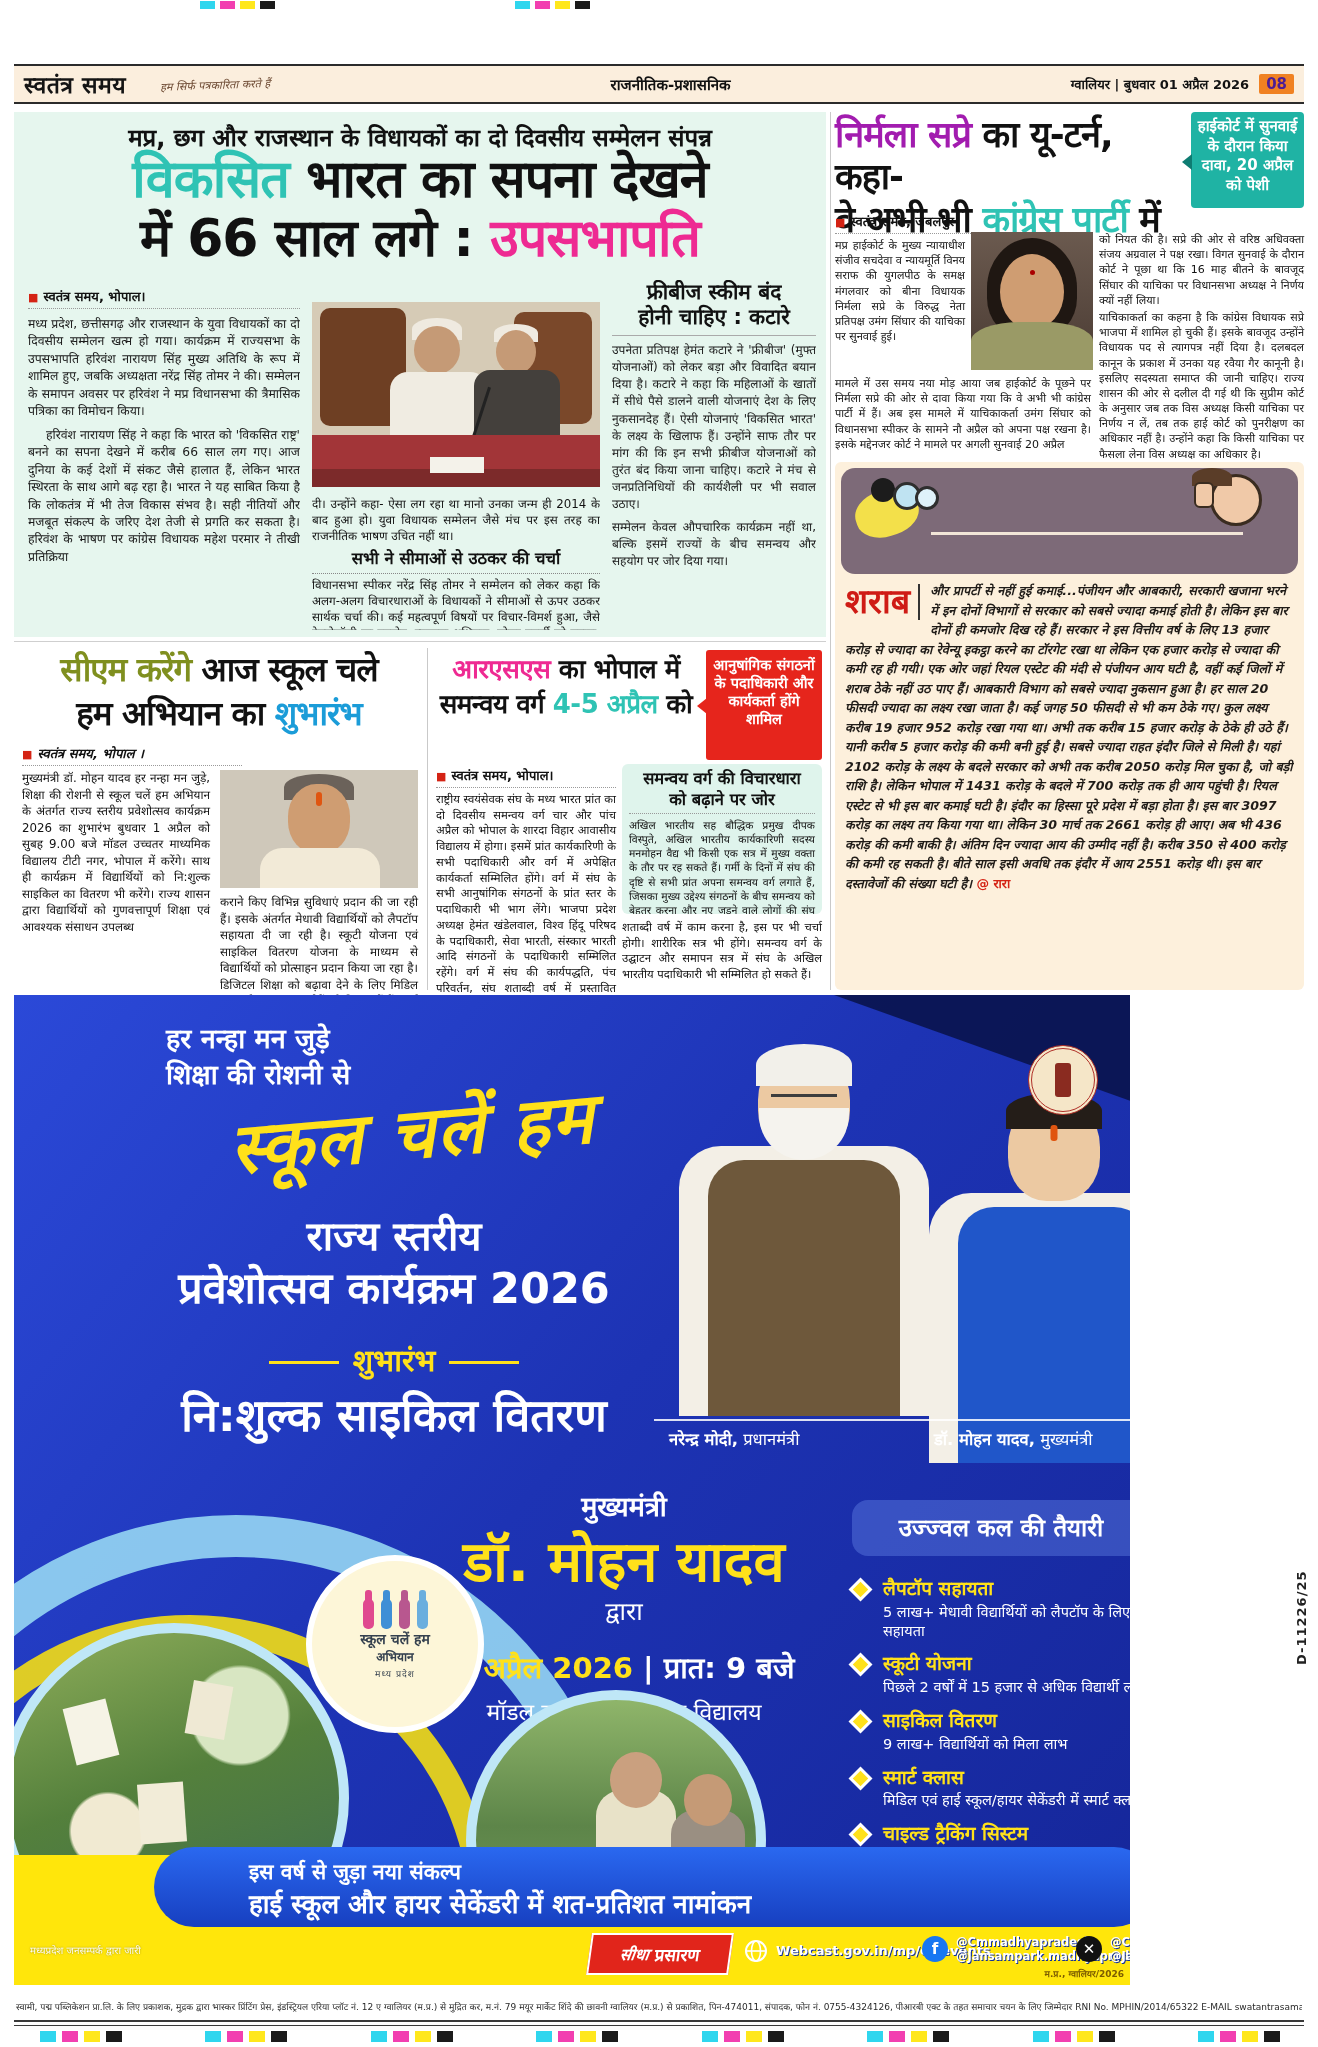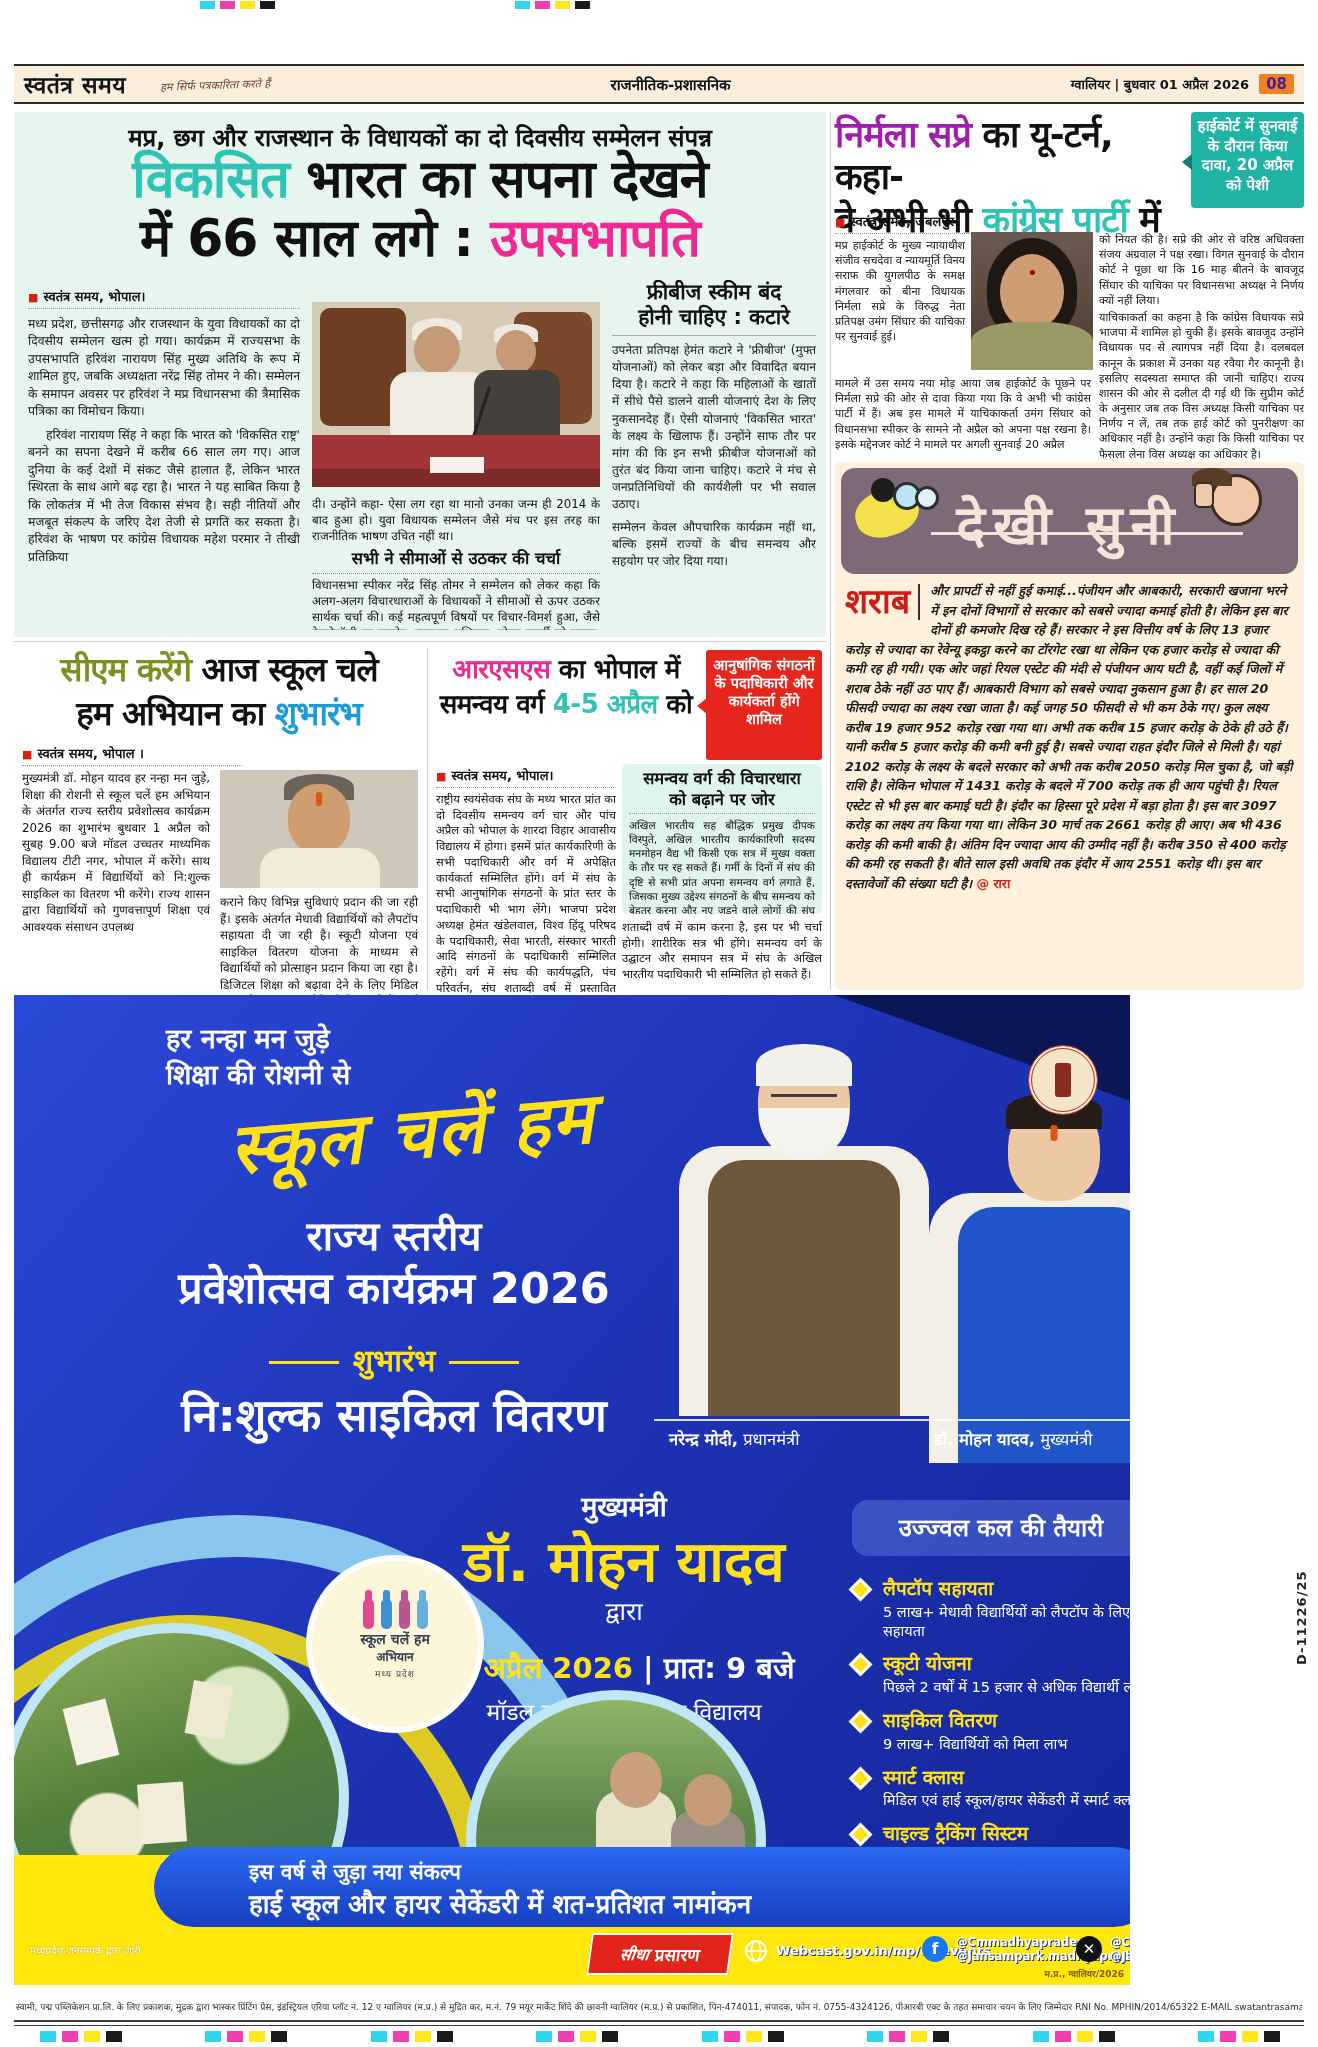--- a/index.html
+++ b/index.html
@@ -63,21 +63,21 @@
   .ds-banner{left:6px;top:6px;width:457px;height:106px;background:#7d6a78;border-radius:14px;overflow:hidden;}
   .ds-title{left:0;right:0;top:18px;text-align:center;font-size:54px;font-weight:800;color:#f2e6d8;letter-spacing:8px;}
   .ds-line{left:90px;right:55px;top:64px;height:3px;background:#f2e6d8;}
   .ds-body-wrap{left:10px;top:118px;width:449px;height:402px;overflow:hidden;}
   .ds-lead{float:left;font-size:34px;font-weight:800;color:#cf1b15;line-height:1.05;margin:4px 10px 0 0;border-right:2px solid #333;padding-right:8px;}
   .ds-body{font-size:12.6px;line-height:1.39;font-style:italic;font-weight:600;color:#201c18;text-align:justify;}
   .ds-sign{color:#d42314;font-weight:800;font-style:normal;}
   
   .story3{left:14px;top:648px;width:410px;height:342px;background:#fff;}
   .s3-h{left:0;right:0;text-align:center;font-size:33px;font-weight:800;line-height:1.2;letter-spacing:-1px;}
-  .s3-byline{left:8px;top:96px;width:220px;}
+  .s3-byline{left:8px;top:96px;width:220px;font-style:italic;}
   .s3-col1{left:8px;top:122px;width:188px;height:214px;font-size:11.8px;line-height:1.4;}
   .s3-photo{left:206px;top:122px;width:198px;height:118px;background:#cfc8ba;overflow:hidden;}
   .s3-col2{left:206px;top:246px;width:198px;height:90px;font-size:11.8px;line-height:1.4;}
   
   .story4{left:432px;top:648px;width:394px;height:342px;background:#fff;}
   .s4-h{left:0;top:4px;width:268px;text-align:center;font-size:26px;font-weight:800;line-height:1.35;letter-spacing:-0.5px;}
   .s4-redbox{left:274px;top:2px;width:116px;height:110px;background:#e6251c;color:#fff;border-radius:3px;
              font-size:14.5px;font-weight:700;text-align:center;line-height:1.25;padding:6px 4px;box-sizing:border-box;}
   .red-tri{left:-9px;top:48px;width:0;height:0;border-top:8px solid transparent;border-bottom:8px solid transparent;border-right:10px solid #e6251c;}
   .s4-byline{left:4px;top:118px;width:180px;}
@@ -298,21 +298,20 @@
   <div class="abs dekhi">
     <div class="abs ds-banner">
       <div class="abs" style="left:14px;top:22px;width:64px;height:46px;background:#f3e04a;border-radius:50% 60% 50% 50%;transform:rotate(-18deg);"></div>
       <div class="abs" style="left:30px;top:10px;width:24px;height:24px;background:#1c1c1c;border-radius:50%;"></div>
       <div class="abs" style="left:52px;top:14px;width:22px;height:22px;background:#bfe3f2;border:3px solid #2e2e2e;border-radius:50%;"></div>
       <div class="abs" style="left:74px;top:18px;width:18px;height:18px;background:#dff2fa;border:3px solid #2e2e2e;border-radius:50%;"></div>
       <div class="abs" style="right:36px;top:6px;width:46px;height:46px;background:#f0c9a8;border:3px solid #3a2c20;border-radius:50%;"></div>
       <div class="abs" style="right:66px;top:0;width:40px;height:18px;background:#5a3d28;border-radius:50% 50% 0 0;"></div>
       <div class="abs" style="right:84px;top:14px;width:16px;height:22px;background:#f0c9a8;border:2px solid #3a2c20;border-radius:6px;"></div>
       <div class="abs ds-line"></div>
-      <div class="abs ds-title">देखी सुनी</div>
     </div>
     <div class="abs ds-body-wrap">
       <span class="ds-lead">शराब</span>
       <span class="ds-body"><span>और प्रापर्टी से नहीं हुई कमाई...पंजीयन और आबकारी, सरकारी खजाना भरने में इन दोनों विभागों से सरकार को सबसे ज्यादा कमाई होती है। लेकिन इस बार दोनों ही कमजोर दिख रहे हैं। सरकार ने इस वित्तीय वर्ष के लिए 13 हजार करोड़ से ज्यादा का रेवेन्यू इकट्ठा करने का टॉरगेट रखा था लेकिन एक हजार करोड़ से ज्यादा की कमी रह ही गयी। एक ओर जहां रियल एस्टेट की मंदी से पंजीयन आय घटी है, वहीं कई जिलों में शराब ठेके नहीं उठ पाए हैं। आबकारी विभाग को सबसे ज्यादा नुकसान हुआ है। हर साल 20 फीसदी ज्यादा का लक्ष्य रखा जाता है। कई जगह 50 फीसदी से भी कम ठेके गए। कुल लक्ष्य करीब 19 हजार 952 करोड़ रखा गया था। अभी तक करीब 15 हजार करोड़ के ठेके ही उठे हैं। यानी करीब 5 हजार करोड़ की कमी बनी हुई है। सबसे ज्यादा राहत इंदौर जिले से मिली है। यहां 2102 करोड़ के लक्ष्य के बदले सरकार को अभी तक करीब 2050 करोड़ मिल चुका है, जो बड़ी राशि है। लेकिन भोपाल में 1431 करोड़ के बदले में 700 करोड़ तक ही आय पहुंची है। रियल एस्टेट से भी इस बार कमाई घटी है। इंदौर का हिस्सा पूरे प्रदेश में बड़ा होता है। इस बार 3097 करोड़ का लक्ष्य तय किया गया था। लेकिन 30 मार्च तक 2661 करोड़ ही आए। अब भी 436 करोड़ की कमी बाकी है। अंतिम दिन ज्यादा आय की उम्मीद नहीं है। करीब 350 से 400 करोड़ की कमी रह सकती है। बीते साल इसी अवधि तक इंदौर में आय 2551 करोड़ थी। इस बार दस्तावेजों की संख्या घटी है। </span><span class="ds-sign">@ रारा</span></span>
     </div>
   </div>
 
   <div class="abs story3">
     <div class="abs s3-h" style="top:2px;">
       <span class="olive">सीएम करेंगे</span><span> आज स्कूल चले</span>

